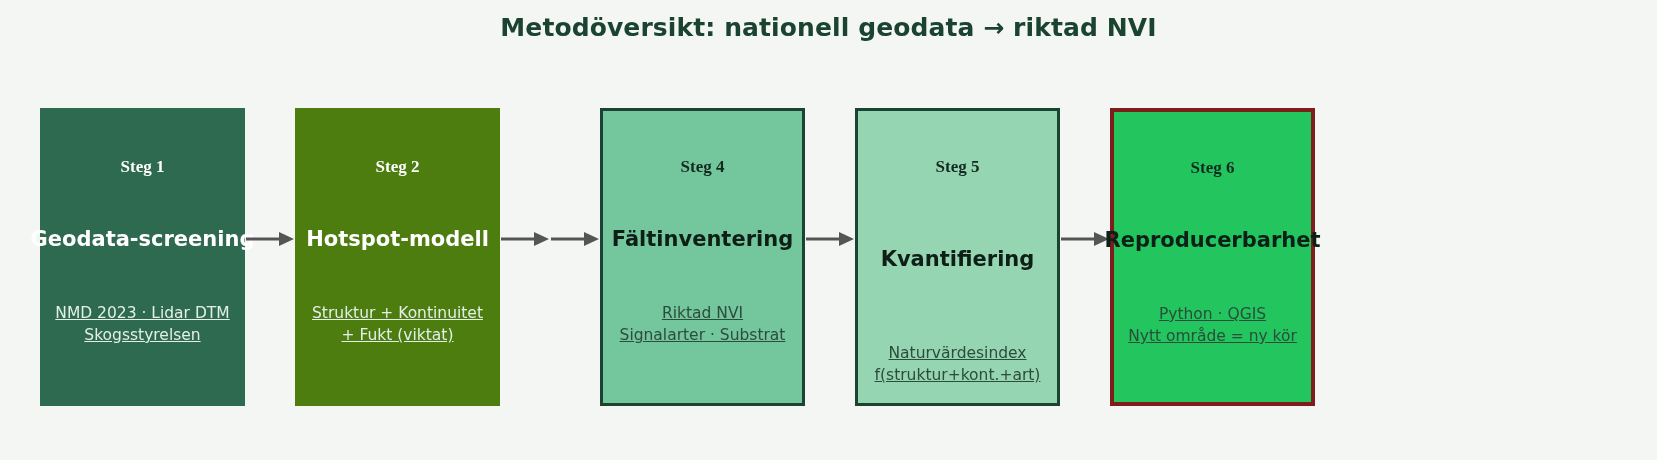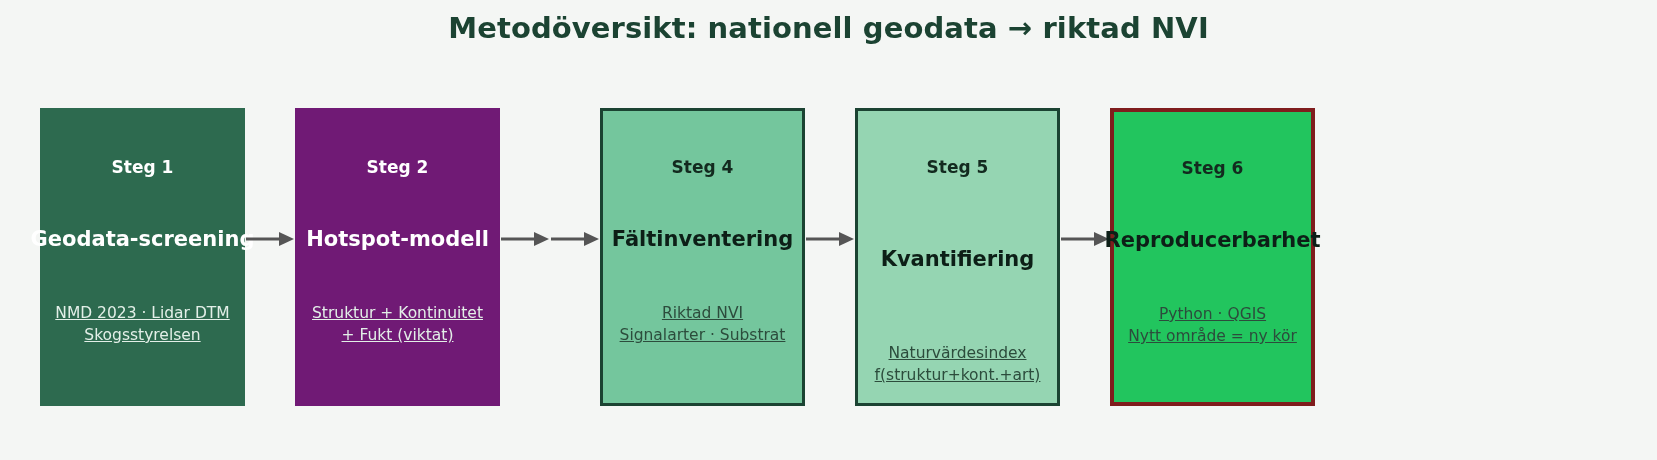--- a/index.html
+++ b/index.html
@@ -20,21 +20,21 @@
     background: #f4f6f4;
   }
 
   
   .title {
     position: absolute;
     top: 8px;
     left: 0;
     width: 1657px;
     text-align: center;
-    font-size: 29px;
+    font-size: 25px;
     font-weight: bold;
     color: #1b4332;
     letter-spacing: 0.1px;
     line-height: 40px;
   }
 
   
   .flow {
     position: absolute;
     top: 108px;
@@ -55,20 +55,21 @@
     align-items: center;
     position: relative;
     padding-top: 48px;
   }
 
   .step-label {
     font-size: 17px;
     font-weight: bold;
     line-height: 22px;
     text-align: center;
+    font-family: Liberation Serif, serif;
   }
 
   .step-title {
     margin-top: 48px;
     font-size: 21px;
     font-weight: bold;
     line-height: 26px;
     text-align: center;
     white-space: nowrap;
   }
@@ -101,21 +102,21 @@
     height: 298px;
   }
   .connector svg {
     position: absolute;
     top: 121px;
     left: 0;
   }
 
   
   .step.s1 { background: #2d6a4f; }
-  .step.s2 { background: #701a75; }
+  .step.s2 { background: #4d7c0f; }
   .step.s3 { background: #52b788; }
   .step.s4 { background: #74c69d; border: 3px solid #1b4332; }
   .step.s5 { background: #95d5b2; border: 3px solid #1b4332; gap: 20px; }
   .step.s6 { background: #22c55e; border: 4px solid #7f1d1d; }
 
   .step.s4, .step.s5, .step.s6 { padding-top: 45px; }
 </style>
 </head>
 <body>
 

